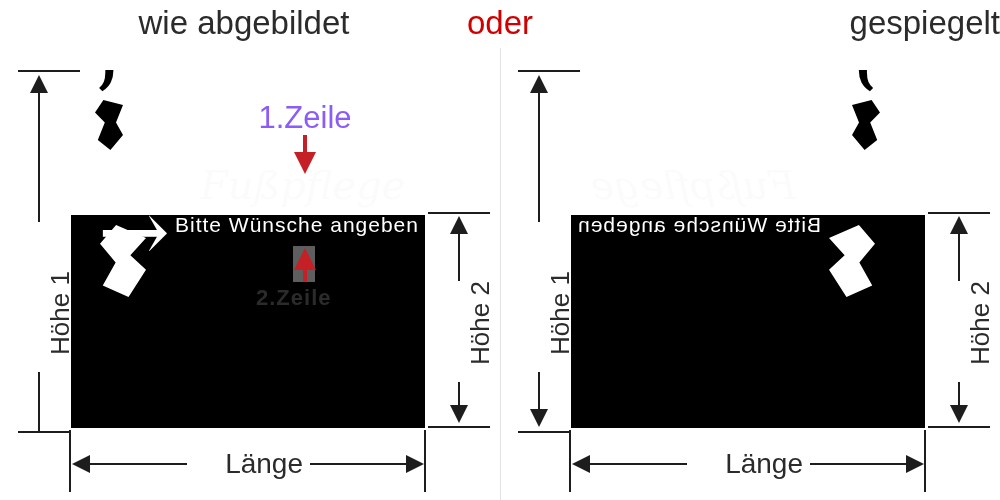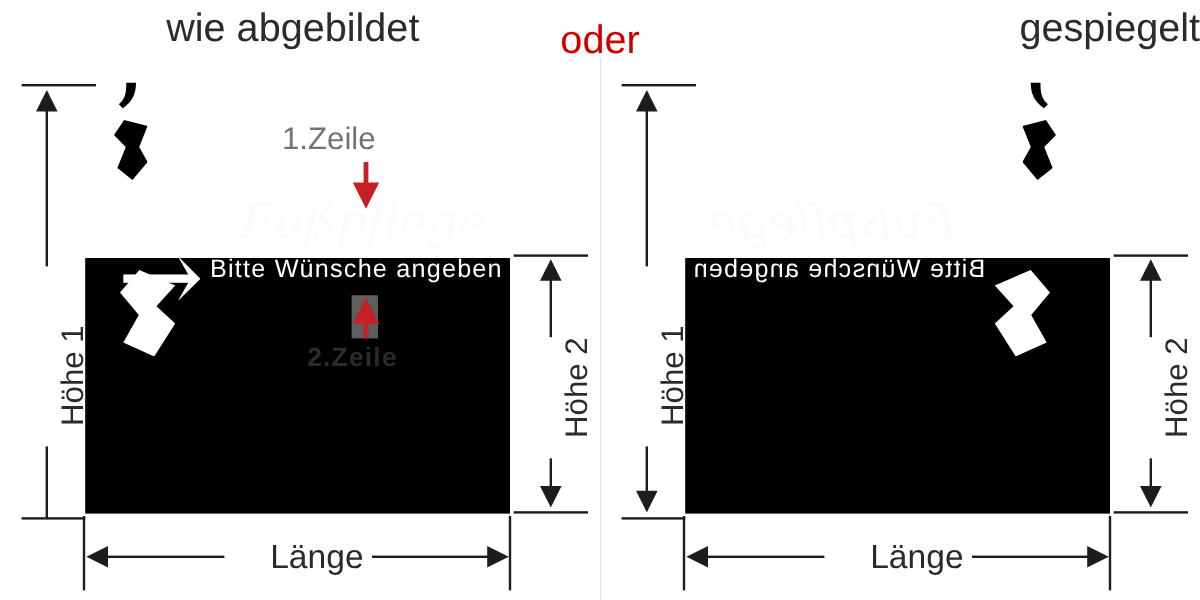--- a/index.html
+++ b/index.html
@@ -37,21 +37,20 @@
   .title-left  { left: 0;   top: 6px; width: 488px; text-align: center; }
   .title-right { left: 500px; top: 6px; width: 500px; text-align: right; }
   .title-oder {
     position: absolute;
     left: 430px; top: 6px; width: 140px;
     text-align: center;
     font-size: 33px;
     color: #d00000;
     white-space: nowrap;
     line-height: 1;
-    margin-top: 10px;
   }
 
   
   .divider {
     position: absolute;
     left: 500px; top: 48px;
     width: 1px; height: 452px;
     background: #e2e2e2;
   }
 
@@ -109,24 +108,25 @@
     font-size: 28px;
     color: #2b2b2b;
     white-space: nowrap;
     line-height: 1;
     text-align: right;
   }
 
   
   .anno-text {
     position: absolute;
-    font-size: 26px;
-    color: #737373;
-    white-space: nowrap;
-    line-height: 1;
+    font-size: 31px;
+    color: #8b5cf6;
+    white-space: nowrap;
+    line-height: 1;
+    text-align: center;
   }
   .anno-arrow-stem-red {
     position: absolute;
     width: 4px;
     background: #c42026;
   }
   .anno-arrow-head-down {
     position: absolute;
     width: 0; height: 0;
     border-left: 11px solid transparent;

